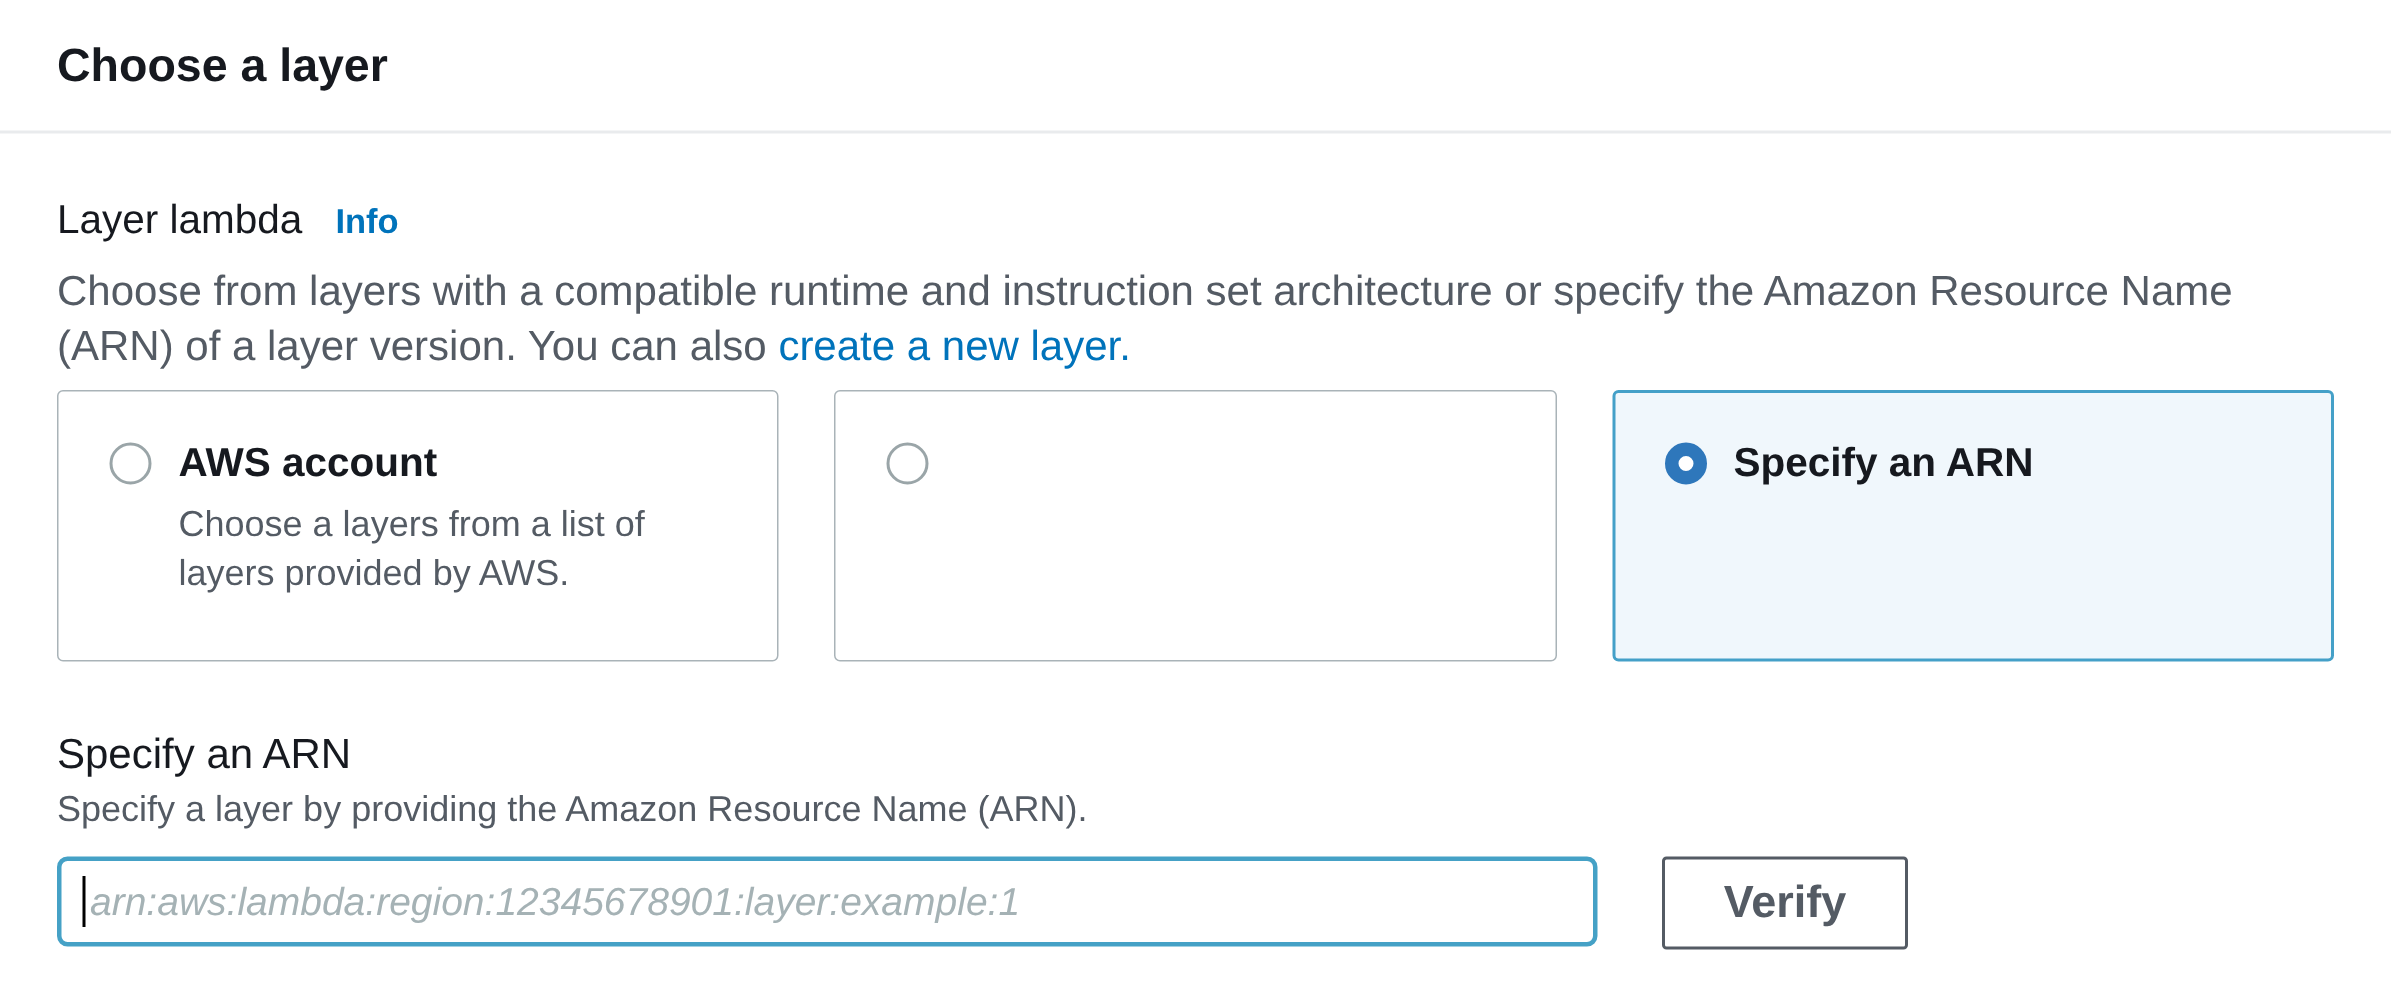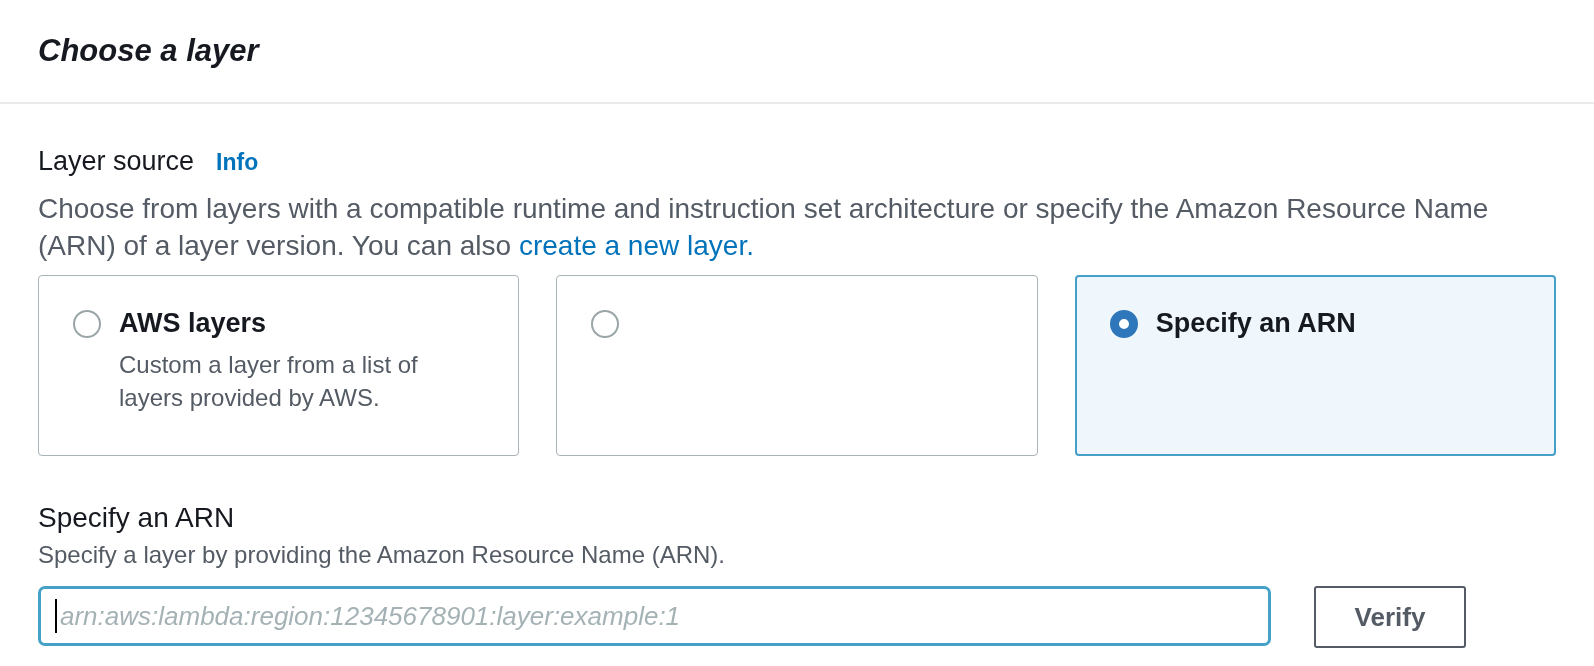--- a/index.html
+++ b/index.html
@@ -19,27 +19,26 @@
   }
   *{box-sizing:border-box;margin:0;padding:0;}
   html,body{width:1594px;height:666px;}
   body{
     background:#ffffff;
     font-family:"Liberation Sans","DejaVu Sans",sans-serif;
     color:var(--text-dark);
     overflow:hidden;
   }
   .panel-header{
-    height:104px;
+    height:89px;
     display:flex;
     align-items:center;
     padding-left:38px;
     border-bottom:2px solid var(--divider);
     background:#ffffff;
-    font-style:italic;
   }
   .panel-header h1{
     font-size:31px;
     font-weight:700;
     color:var(--text-dark);
   }
   .content{
     padding:0 38px;
   }
   .layer-source-block{
@@ -138,21 +137,21 @@
     color:var(--text-gray);
   }
   .arn-input-row{
     margin-top:17px;
     display:flex;
     align-items:flex-start;
     gap:43px;
   }
   .input-wrap{
     position:relative;
-    width:1233px;
+    width:1027px;
   }
   .arn-input{
     width:100%;
     height:60px;
     border:3px solid var(--input-border);
     border-radius:7px;
     padding:0 14px 0 19px;
     font-size:26px;
     font-family:"Liberation Sans","DejaVu Sans",sans-serif;
     color:var(--text-dark);
@@ -166,55 +165,55 @@
   }
   .caret{
     position:absolute;
     left:17px;
     top:13px;
     width:2px;
     height:34px;
     background:#000000;
   }
   .verify-button{
-    width:152px;
+    width:164px;
     height:62px;
     background:#ffffff;
     border:2px solid var(--button-gray);
     border-radius:3px;
     font-family:"Liberation Sans","DejaVu Sans",sans-serif;
-    font-size:26px;
+    font-size:30px;
     font-weight:700;
     color:var(--button-gray);
     cursor:pointer;
   }
 </style>
 </head>
 <body>
 
 <header class="panel-header">
   <h1>Choose a layer</h1>
 </header>
 
 <main class="content">
 
   <section class="layer-source-block">
     <div class="label-row">
-      <span class="field-label">Layer source</span>
+      <span class="field-label">Layer lambda</span>
       <a class="info-link">Info</a>
     </div>
     <p class="field-description"><span>Choose from layers with a compatible runtime and instruction set architecture or specify the Amazon Resource Name (ARN) of a layer version. You can also </span><a>create a new layer.</a></p>
 
     <div class="cards-row">
 
       <div class="layer-card">
         <span class="radio"></span>
         <div class="card-text">
-          <div class="card-title">AWS layers</div>
-          <div class="card-desc">Custom a layer from a list of layers provided by AWS.</div>
+          <div class="card-title">AWS account</div>
+          <div class="card-desc">Choose a layers from a list of layers provided by AWS.</div>
         </div>
       </div>
 
       <div class="layer-card">
         <span class="radio"></span>
       </div>
 
       <div class="layer-card selected">
         <span class="radio checked"></span>
         <div class="card-text">

